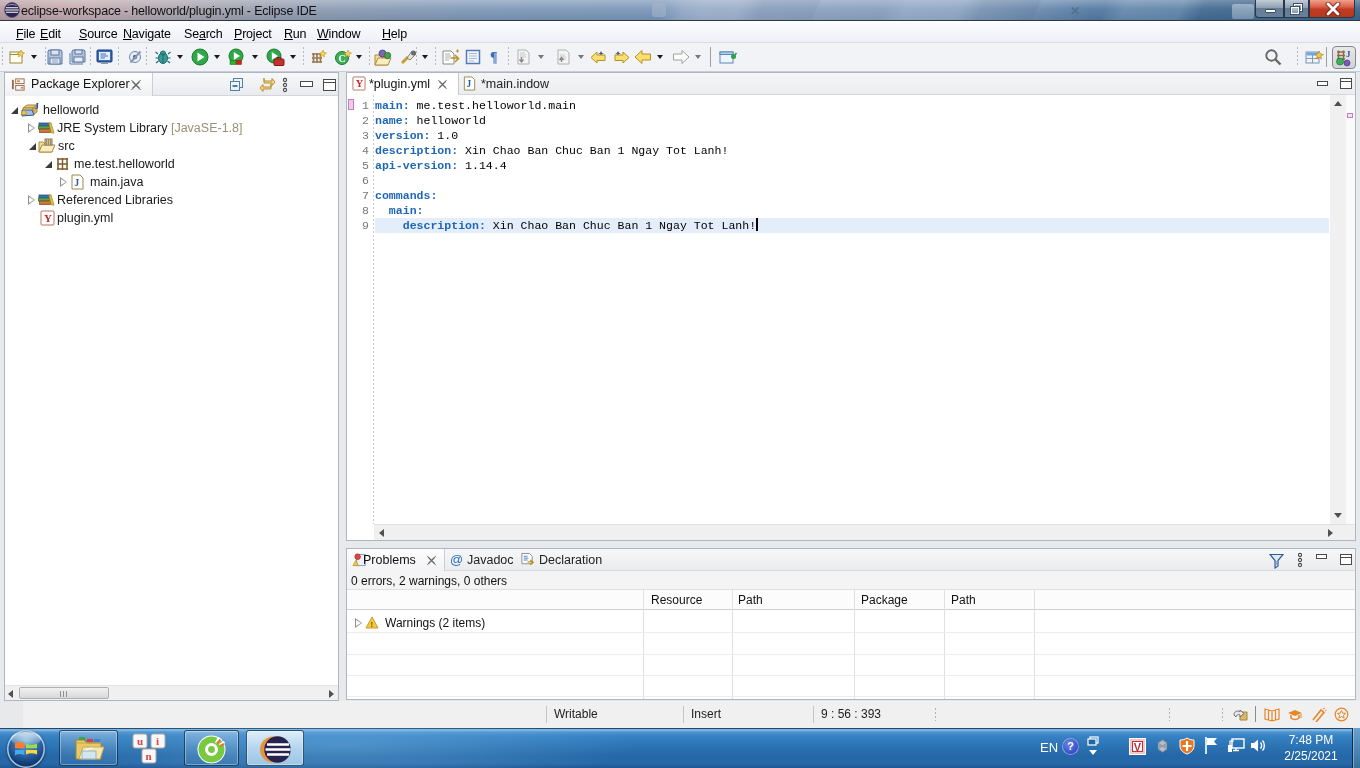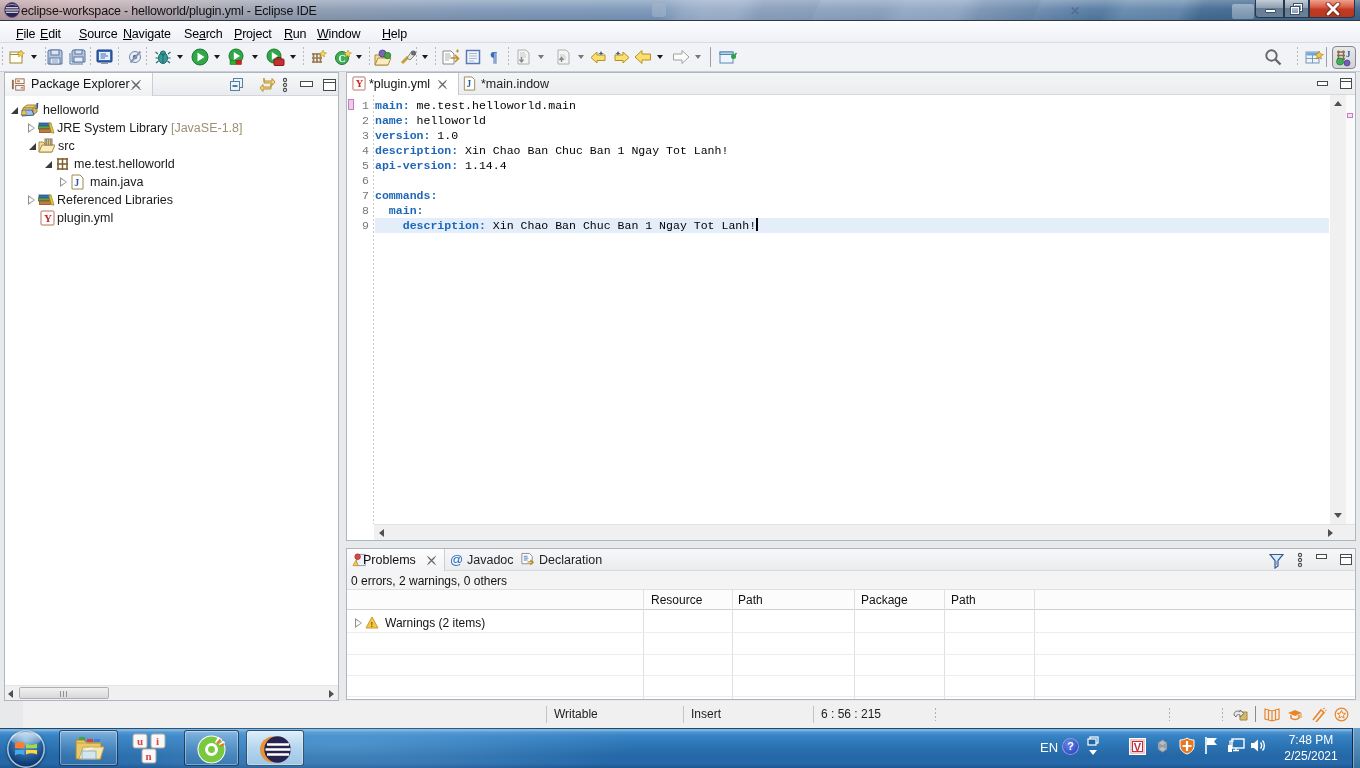--- a/index.html
+++ b/index.html
@@ -514,21 +514,21 @@
       <div class="abs" style="left:0;top:86px;right:0;height:21px;border-bottom:1px solid #ececec"></div>
     </div>
   </div>
 
   <div class="abs" id="statusbar">
     <div class="ssep" style="left:523px"></div>
     <span class="abs" style="left:531px;top:6px">Writable</span>
     <div class="ssep" style="left:660px"></div>
     <span class="abs" style="left:668px;top:6px">Insert</span>
     <div class="ssep" style="left:790px"></div>
-    <span class="abs" style="left:798px;top:6px">6 : 56 : 215</span>
+    <span class="abs" style="left:798px;top:6px">9 : 56 : 393</span>
     <div class="abs" style="left:912px;top:7px;width:1px;height:13px;background-image:linear-gradient(#b0b0b0 2px, transparent 2px);background-size:1px 4px;"></div>
     <div class="abs" style="left:1146px;top:7px;width:1px;height:13px;background-image:linear-gradient(#b0b0b0 2px, transparent 2px);background-size:1px 4px;"></div>
     <div class="abs" style="left:1199px;top:7px;width:1px;height:13px;background-image:linear-gradient(#b0b0b0 2px, transparent 2px);background-size:1px 4px;"></div>
     <svg class="abs" style="left:1209px;top:6px" width="17" height="16" viewBox="0 0 17 16">
       <path d="M8 9 L8 13 L15 13 L15 5 L10 5" fill="#d8b86a" stroke="#a8883a"></path>
       <path d="M2 8 C2 4 6 3 8 5 L8 3 L12 6.5 L8 10 L8 8 C6 7 4 8 4 10 Z" fill="#e8e8e8" stroke="#707070"></path>
     </svg>
     <div class="abs" style="left:1232px;top:5px;width:1px;height:16px;background:#8a8a8a"></div>
     <svg class="abs" style="left:1241px;top:6px" width="16" height="15" viewBox="0 0 16 15">
         <path d="M1 2 L8 4 L15 2 L15 12 L8 14 L1 12 Z M8 4 L8 14 M4.5 3 L4.5 13 M11.5 3 L11.5 13" fill="none" stroke="#e8862a" stroke-width="1.2"></path>

